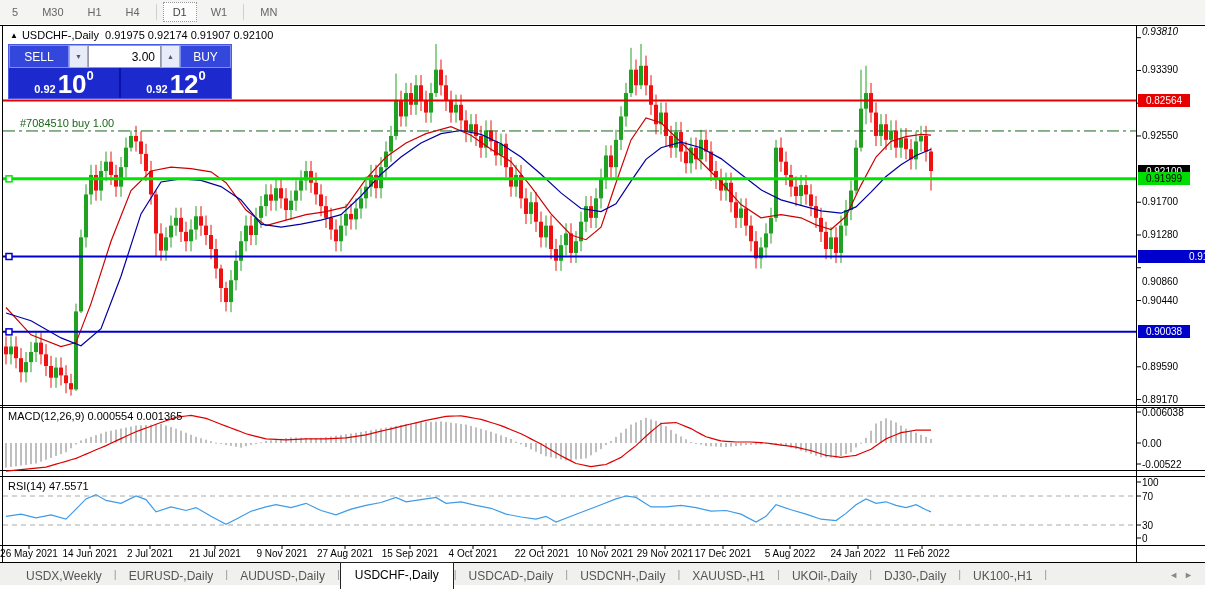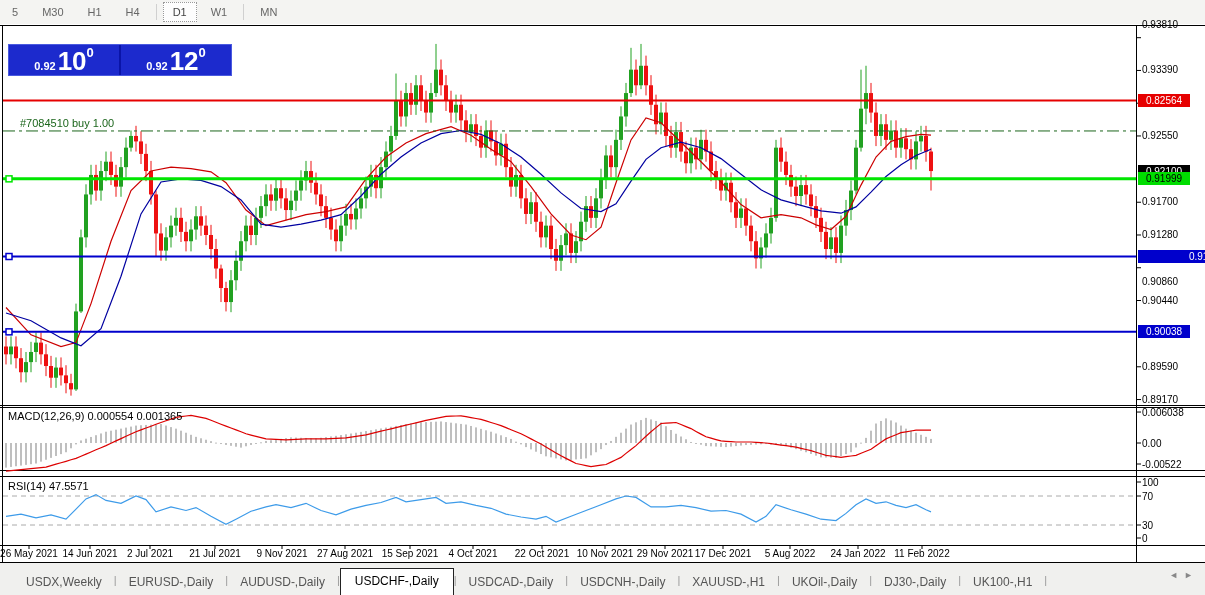--- a/index.html
+++ b/index.html
@@ -33,21 +33,21 @@
   .p-big{font-size:26px;font-weight:bold;line-height:26px;}
   .p-sup{font-size:13px;font-weight:bold;line-height:13px;align-self:flex-start;margin-top:1px;}
   
   #order-label{position:absolute;left:20px;top:117px;font-size:11px;color:#1c661c;}
   
   .tick-label{position:absolute;left:1142px;font-size:10px;color:#000;white-space:nowrap;}
   .badge{position:absolute;left:1138px;width:52px;height:13px;font-size:10px;display:flex;align-items:center;justify-content:center;}
   .ind-label{position:absolute;font-size:11px;color:#000;white-space:nowrap;}
   .date-label{position:absolute;top:548px;font-size:10px;color:#000;white-space:nowrap;transform:translateX(-50%);}
   
-  #tabbar{position:absolute;left:0;top:563px;width:1205px;height:32px;background:#f0f0ee;display:flex;align-items:flex-end;}
+  #tabbar{position:absolute;left:0;top:563px;width:1205px;height:22px;background:#f0f0ee;display:flex;}
   #tabs{display:flex;align-items:flex-end;height:26px;margin-left:14px;}
   .tab{padding:4px 12px 6px 12px;font-size:12px;color:#555;cursor:pointer;white-space:nowrap;}
   .tab.active{background:#fff;border:1px solid #222;border-bottom:none;color:#000;padding:5px 14px 7px 14px;}
   .tab-sep{color:#999;align-self:center;padding-bottom:4px;}
   #tab-scroll{position:absolute;right:6px;top:570px;color:#888;font-size:9px;letter-spacing:6px;cursor:pointer;}
 </style>
 </head>
 <body>
 
 <div id="app">
@@ -693,43 +693,55 @@
       <line x1="473" y1="545" x2="473" y2="549" stroke="#000"></line>
       <line x1="542" y1="545" x2="542" y2="549" stroke="#000"></line>
       <line x1="605" y1="545" x2="605" y2="549" stroke="#000"></line>
       <line x1="665" y1="545" x2="665" y2="549" stroke="#000"></line>
       <line x1="723" y1="545" x2="723" y2="549" stroke="#000"></line>
       <line x1="790" y1="545" x2="790" y2="549" stroke="#000"></line>
       <line x1="858" y1="545" x2="858" y2="549" stroke="#000"></line>
       <line x1="922" y1="545" x2="922" y2="549" stroke="#000"></line>
     </svg>
 
+  <div id="chart-title"><span class="arrow">▲</span><span>USDCHF-,Daily</span>&nbsp;&nbsp;<span>0.91975 0.92174 0.91907 0.92100</span></div>
 
   <div id="trade">
+    <div id="trade-row1">
+      <div id="sell-btn" class="trade-btn">SELL</div>
+      <div class="spin-btn">
+          <span>▼</span>
+        </div>
+      <div id="qty-box">3.00</div>
+      <div class="spin-btn">
+          <span>▲</span>
+        </div>
+      <div id="buy-btn" class="trade-btn">BUY</div>
+    </div>
     <div id="trade-row2">
       <div id="sell-price" class="price-box">
         <span class="p-small">0.92</span>
         <span class="p-big">10</span>
         <span class="p-sup">0</span>
       </div>
       <div class="price-box">
         <span class="p-small">0.92</span>
         <span class="p-big">12</span>
         <span class="p-sup">0</span>
       </div>
     </div>
   </div>
 
   <div id="order-label">#7084510 buy 1.00</div>
 
   <div class="ind-label" style="left:8px;top:410px">MACD(12,26,9) 0.000554 0.001365</div>
   <div class="ind-label" style="left:8px;top:480px">RSI(14) 47.5571</div>
 
   <div id="labels-layer">
-      <div class="tick-label" style="top: 19px;">0.93810</div>
+      <div class="tick-label" style="top: 26px; font-style: italic;">0.93810</div>
       <div class="tick-label" style="top: 64.4506px;">0.93390</div>
       <div class="tick-label" style="top: 97.2037px;">0.92970</div>
       <div class="tick-label" style="top: 129.957px;">0.92550</div>
       <div class="tick-label" style="top: 196.243px;">0.91700</div>
       <div class="tick-label" style="top: 228.996px;">0.91280</div>
       <div class="tick-label" style="top: 276px; text-align: right;">0.90860</div>
       <div class="tick-label" style="top: 294.502px;">0.90440</div>
       <div class="tick-label" style="top: 360.788px;">0.89590</div>
       <div class="tick-label" style="top: 393.541px;">0.89170</div>
       <div class="tick-label" style="top: 407.036px;">0.006038</div>

